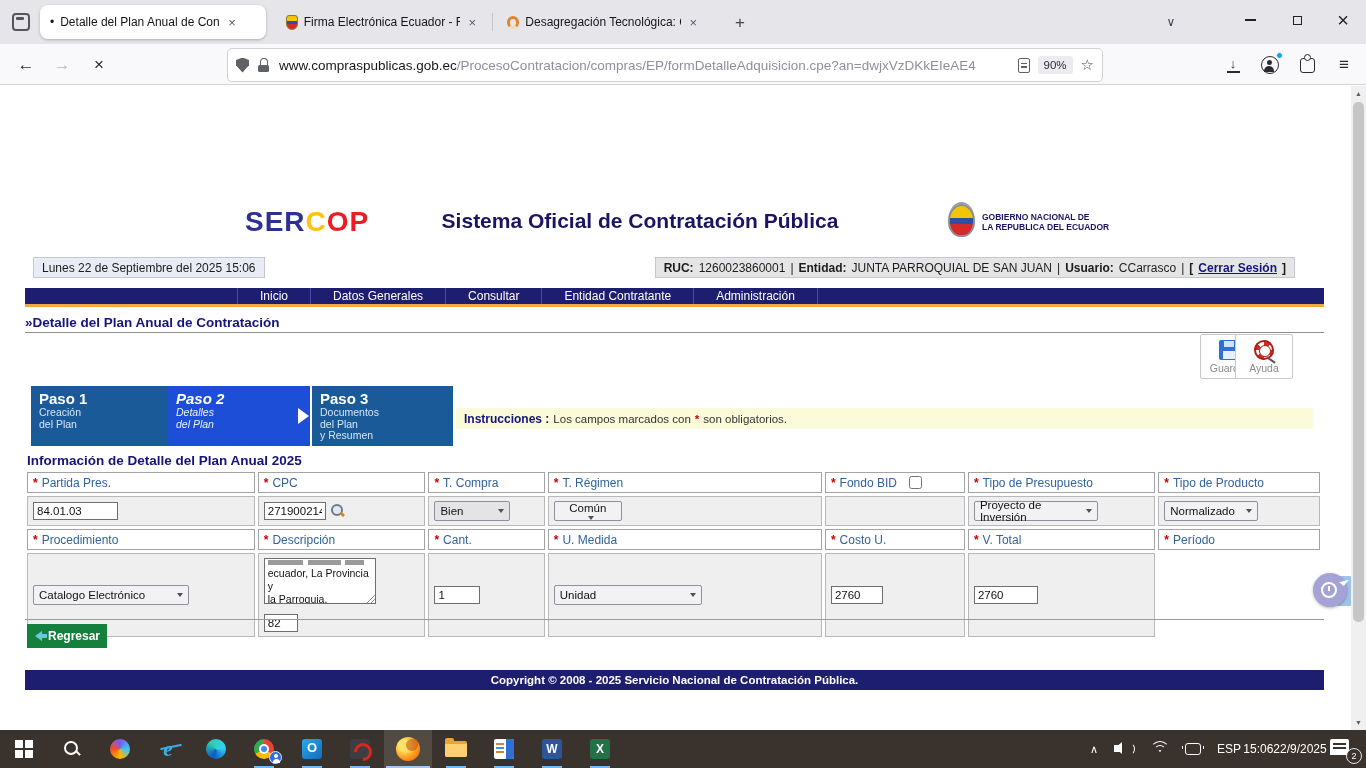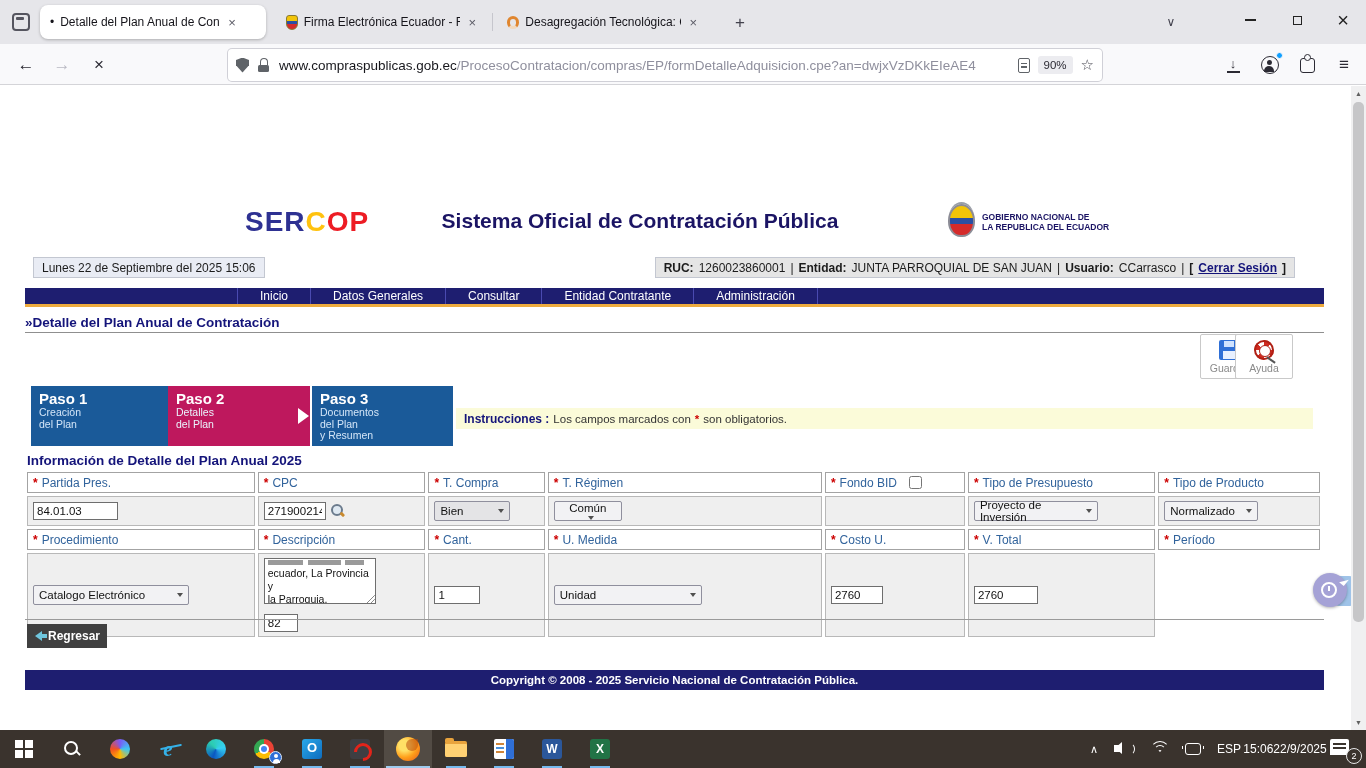--- a/index.html
+++ b/index.html
@@ -79,21 +79,21 @@
   .floppy::before { content:''; position:absolute; left:5px; top:1px; width:10px; height:6px; background:#cfe2ff; }
   .floppy::after { content:''; position:absolute; left:4px; bottom:1px; width:12px; height:8px; background:#e8f0ff; }
   .lifering { position:relative; width:20px; height:20px; border-radius:50%; background:conic-gradient(#d22b20 0 45deg,#fff 45deg 90deg,#d22b20 90deg 135deg,#fff 135deg 180deg,#d22b20 180deg 225deg,#fff 225deg 270deg,#d22b20 270deg 315deg,#fff 315deg 360deg); box-shadow:inset 0 0 0 2px #b02015; }
   .lifering::before { content:''; position:absolute; left:5px; top:5px; width:10px; height:10px; border-radius:50%; background:#fff; border:1px solid #b02015; }
   .lifering::after { content:''; position:absolute; right:-2px; bottom:-1px; width:10px; height:2px; background:#555; transform:rotate(35deg); }
   
   .step { position:absolute; top:300px; height:60px; padding:4px 8px; color:#fff; }
   .step .st { font-size:15px; font-weight:bold; }
   .step .sl { font-size:10.5px; color:#d4e6f8; line-height:11.5px; }
   .step.dark { background:#1a5a99; }
-  .step.light { background:#be185d; }
+  .step.light { background:#1d4ed8;font-style:italic; }
   .steparrow { position:absolute; left:298px; top:322px; width:0; height:0; border-left:11px solid #fff; border-top:8px solid transparent; border-bottom:8px solid transparent; }
   .instructions { position:absolute; left:456px; top:322px; width:857px; height:21px; background:#fbfbd9; display:flex; align-items:center; gap:4px; padding:0 8px; font-size:11.5px; color:#333; }
   .instructions .ilbl { font-weight:bold; color:#14147a; font-size:12px; }
   .req { color:#cc0000; font-weight:bold; }
   
   .sectitle { position:absolute; left:27px; top:367px; font-size:13.5px; font-weight:bold; color:#14147a; }
   .ftable { position:absolute; left:27px; top:386px; width:1293px; display:grid; grid-template-columns:231fr 170fr 118fr 278fr 142fr 190fr 164fr; grid-auto-rows:min-content; gap:3px; }
   .hcell { background:#fff; border:1px solid #a3a3a3; height:21px; display:flex; align-items:center; gap:4px; padding:0 5px; font-size:12px; color:#31639c; }
   .vcell { background:#efefef; border:1px solid #b8b8b8; display:flex; align-items:center; padding:4px 5px; min-height:28px; }
   .vcell.tall { min-height:72px; }
@@ -105,21 +105,21 @@
   .mag::after { content:''; position:absolute; left:9px; top:9px; width:5px; height:2.5px; background:#c98a2e; transform:rotate(45deg); border-radius:1px; }
   .descwrap { display:flex; flex-direction:column; gap:10px; }
   .descbox { position:relative; width:112px; height:46px; border:1px solid #6e6e6e; background:#fff; overflow:hidden; font-size:10.5px; line-height:13px; color:#111; padding:0 3px; }
   .smudge { height:5px; margin:1px 6px 2px 0; background:linear-gradient(90deg,#9a9a9a 0 36%,transparent 36% 41%,#9a9a9a 41% 74%,transparent 74% 79%,#9a9a9a 79% 98%,transparent 98%); }
   .grip { position:absolute; right:0; bottom:0; width:10px; height:10px; background:repeating-linear-gradient(135deg,transparent 0 2px,#8a8a8a 2px 3px); clip-path:polygon(100% 0,100% 100%,0 100%); }
   .chkrow { display:flex; align-items:center; gap:5px; font-size:10.5px; color:#222; }
   .chkcol { display:flex; flex-direction:column; gap:3px; padding:3px 0; }
   input[type=checkbox] { width:13px; height:13px; accent-color:#1a73e8; }
   
   .hrline { position:absolute; left:25px; top:533px; width:1299px; height:1px; background:#9a9a9a; }
-  .regresar { position:absolute; left:27px; top:538px; width:80px; height:24px; background:#404040; color:#fff; font-size:12px; font-weight:bold; display:flex; align-items:center; gap:6px; padding:0 8px; }
+  .regresar { position:absolute; left:27px; top:538px; width:80px; height:24px; background:#15803d; color:#fff; font-size:12px; font-weight:bold; display:flex; align-items:center; gap:6px; padding:0 8px; }
   .backarrow { width:0; height:0; border-right:7px solid #6fc6de; border-top:5px solid transparent; border-bottom:5px solid transparent; position:relative; }
   .backarrow::after { content:''; position:absolute; left:7px; top:-2px; width:5px; height:4px; background:#6fc6de; }
   .footerbar { position:absolute; left:25px; top:584px; width:1299px; height:20px; background:#1e1e70; color:#fff; font-size:11.5px; font-weight:bold; display:flex; align-items:center; justify-content:center; }
   
   .floatw { position:absolute; left:1313px; top:487px; width:36px; height:36px; }
   .floatw .tabback { position:absolute; right:-6px; top:3px; width:22px; height:30px; background:#9fc3e8; border-radius:6px; }
   .floatw .circ { position:absolute; left:0; top:0; width:34px; height:34px; border-radius:50%; background:#a5a2d6; box-shadow:0 1px 3px rgba(0,0,0,.3); }
   .floatw .clock { position:absolute; left:8px; top:9px; width:16px; height:16px; border:2px solid #fff; border-radius:50%; }
   .floatw .clock::before { content:''; position:absolute; left:5px; top:2px; width:2px; height:5px; background:#fff; }
   .floatw .spark { position:absolute; right:2px; top:4px; width:0; height:0; border-left:6px solid transparent; border-bottom:8px solid #fff; transform:rotate(40deg); }

